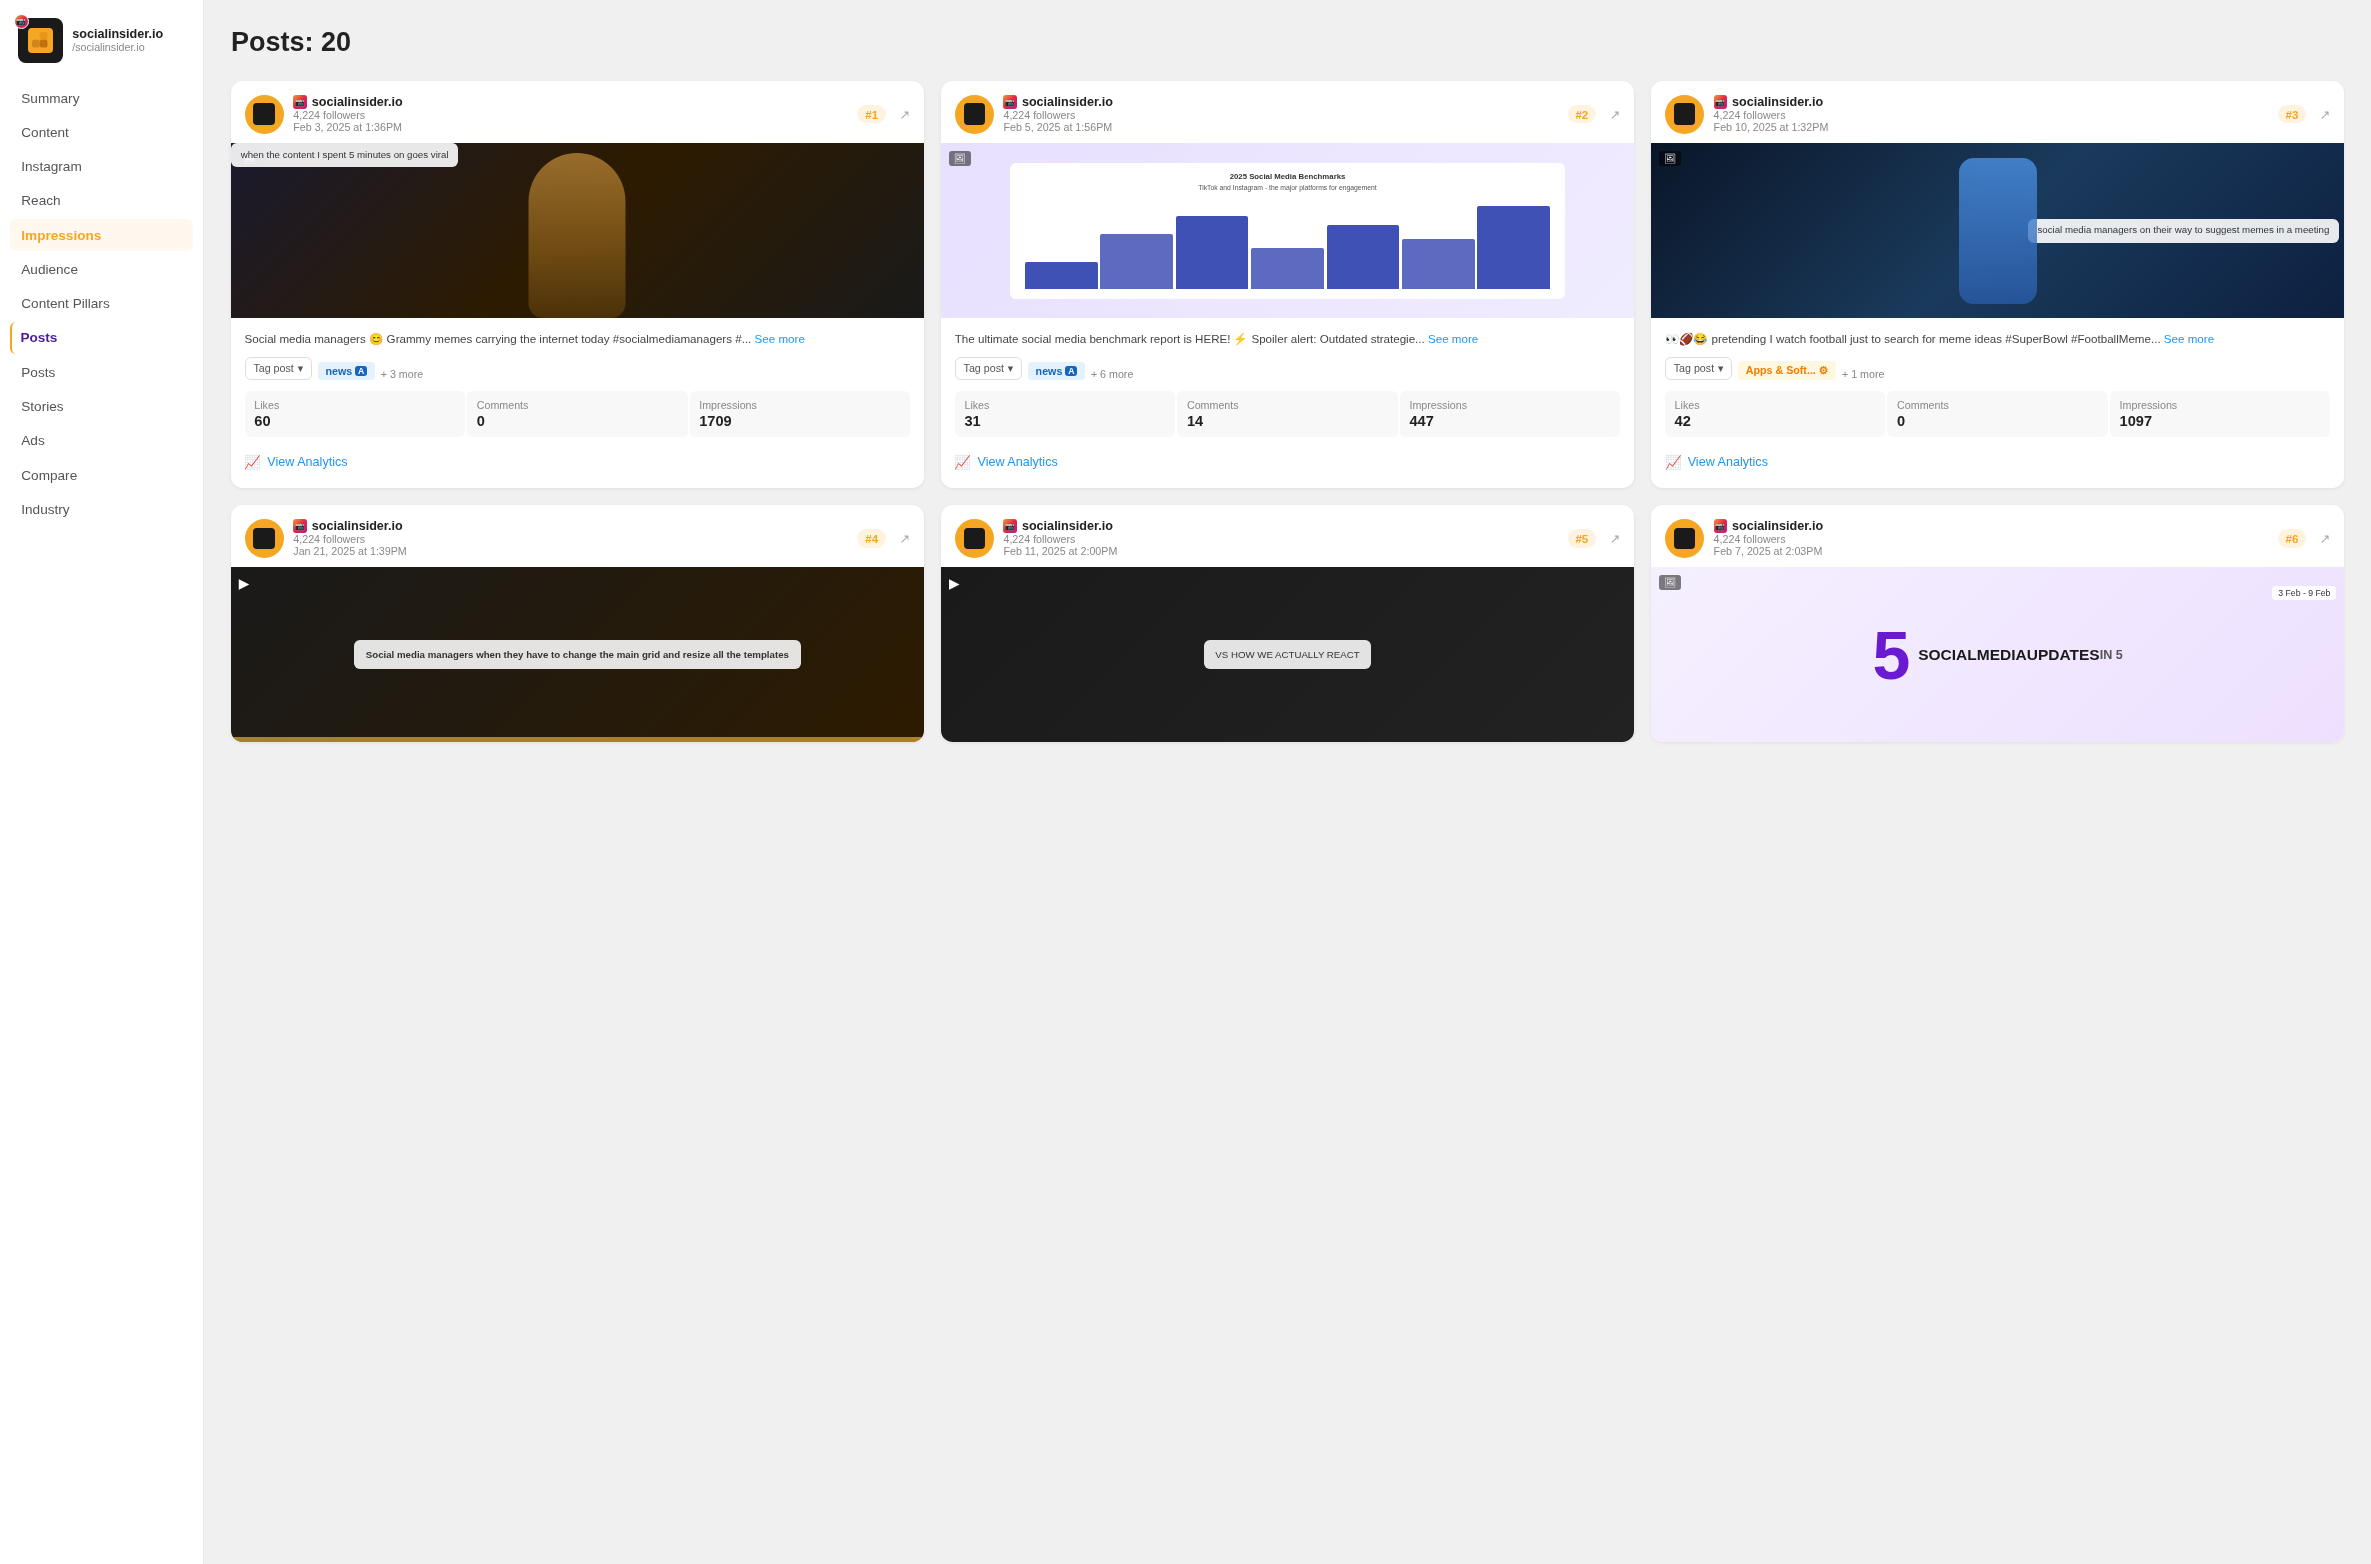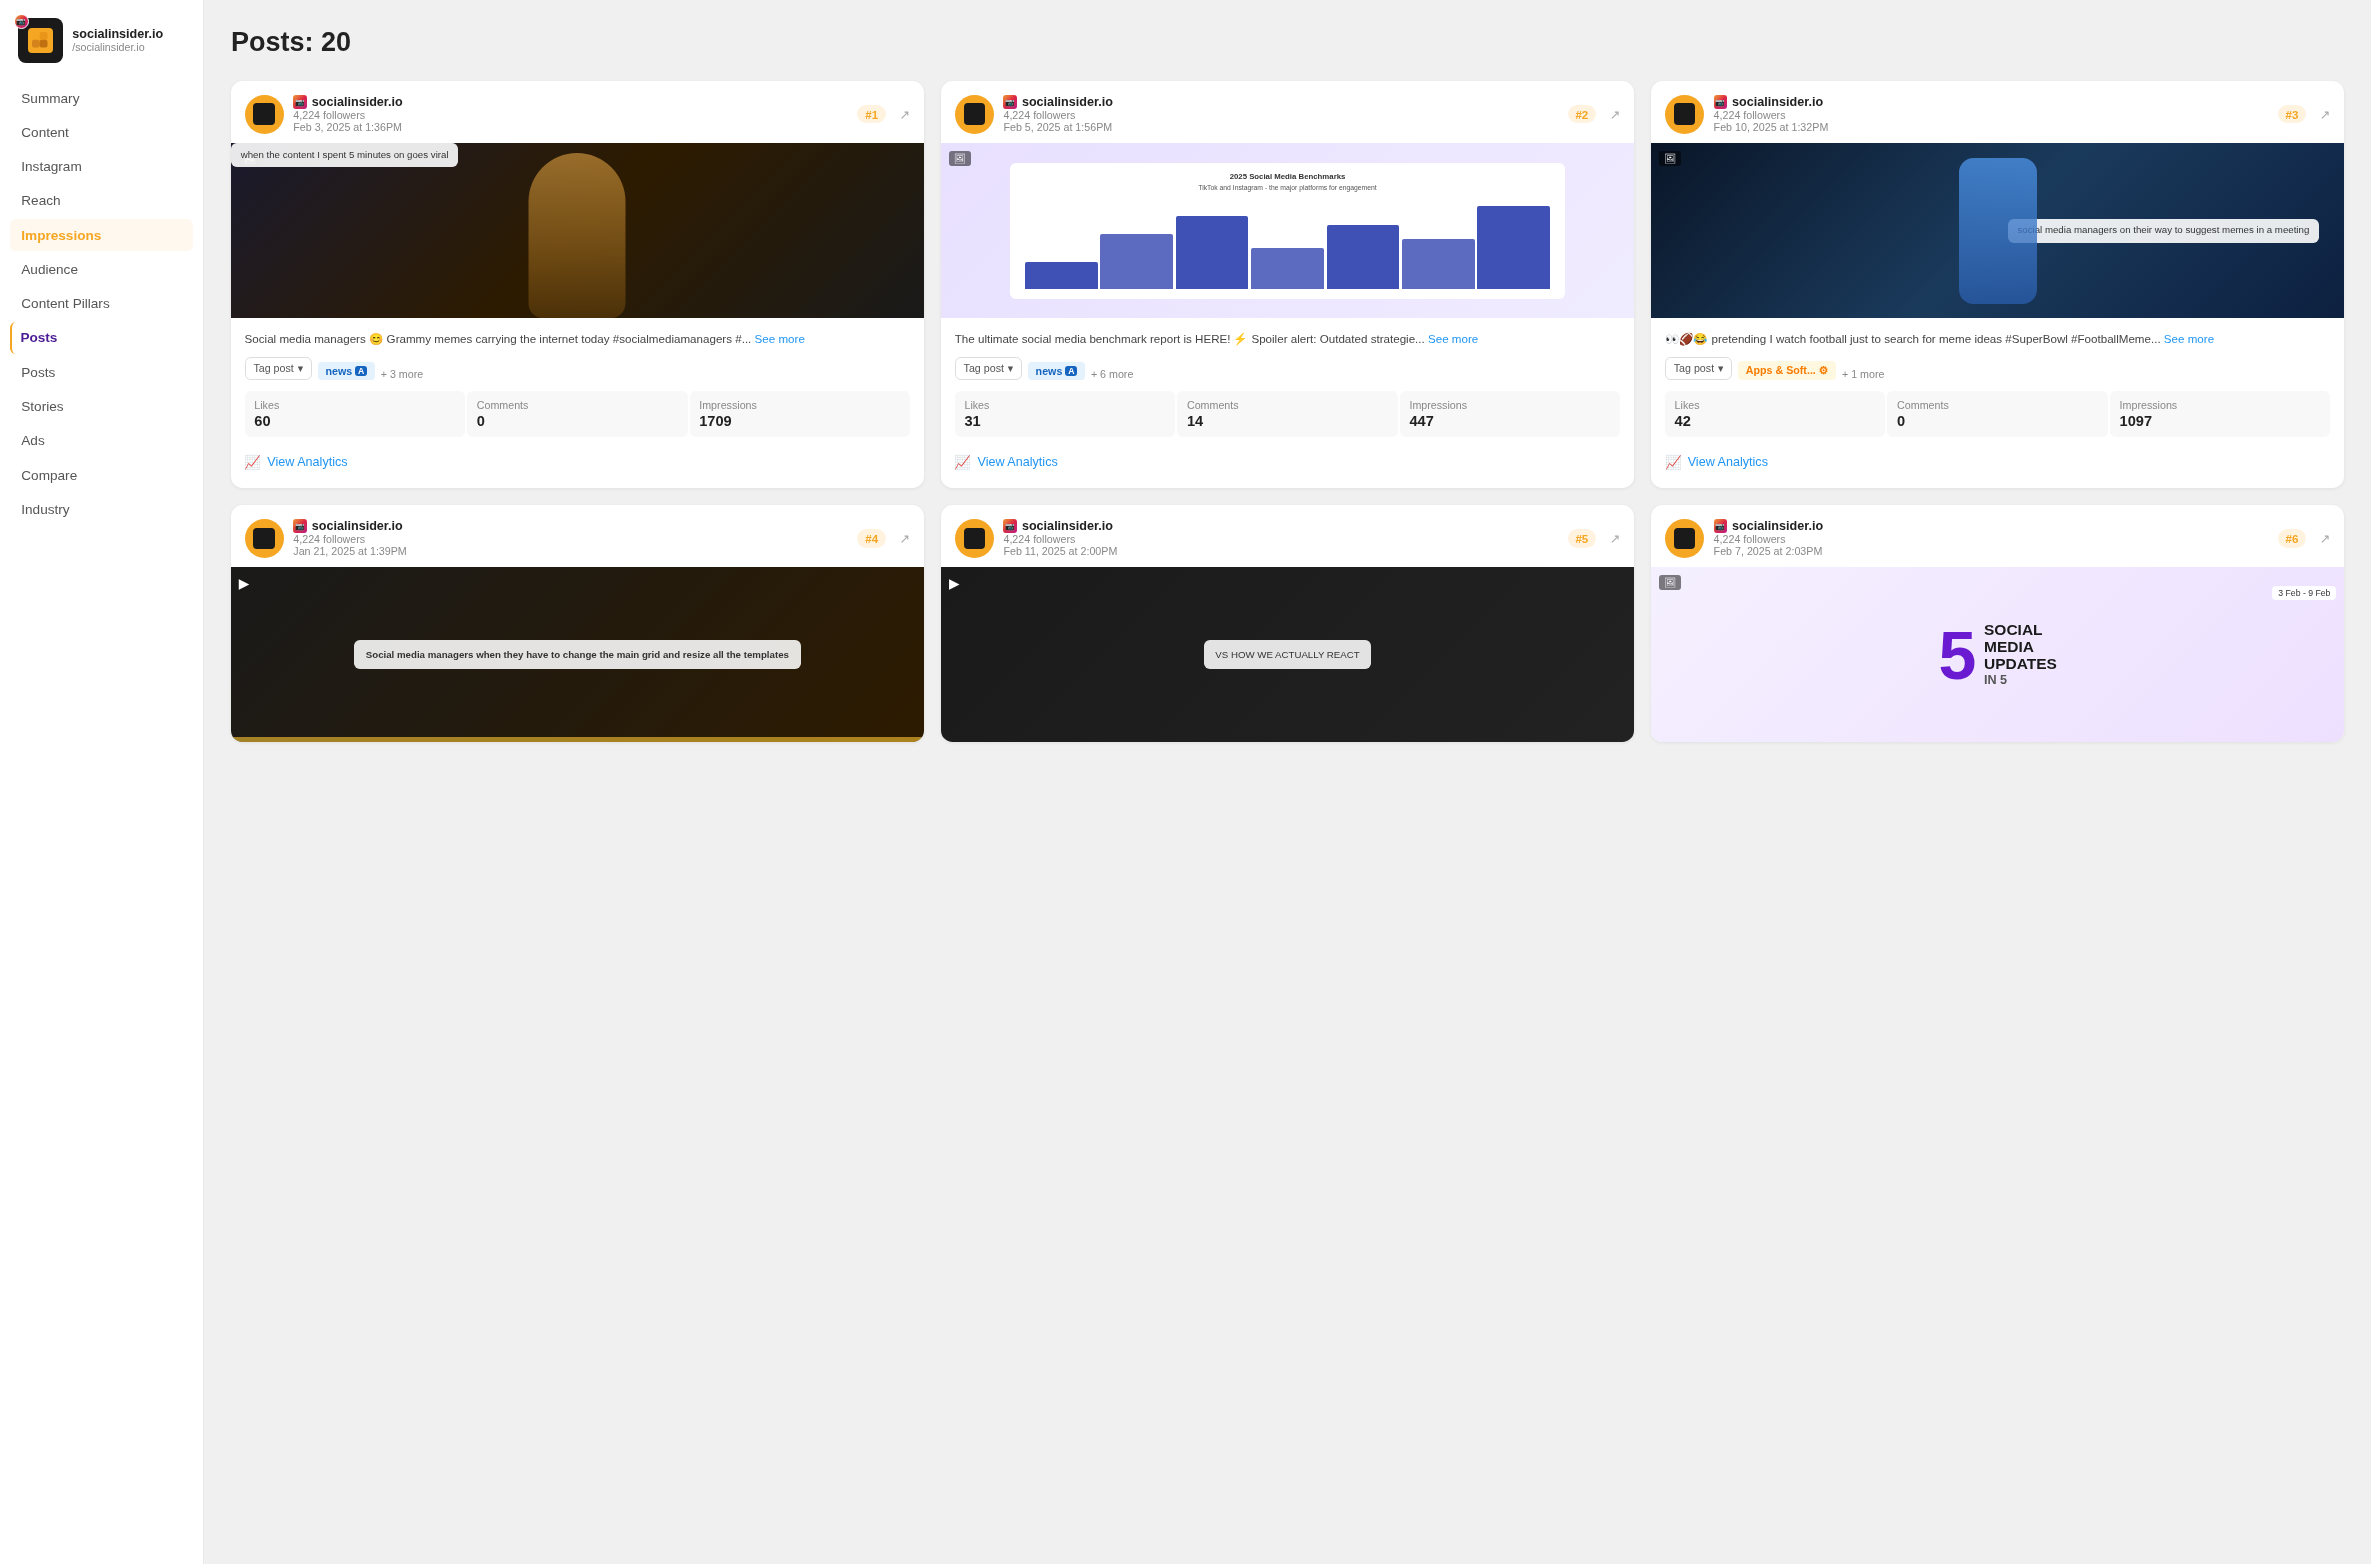--- a/index.html
+++ b/index.html
@@ -502,21 +502,21 @@
           <div class="post-followers">4,224 followers</div>
           <div class="post-date">Feb 10, 2025 at 1:32PM</div>
         </div>
         <div class="post-rank-badge">
           <span>#3</span>
         </div>
         <span class="post-external-link">↗</span>
       </div>
       <div class="post-image post-img-3" style="display:flex;align-items:center;justify-content:center;">
         <div class="img-icon">🖼</div>
-        <div class="post-caption-overlay" style="right:25px; left:auto;">social media managers on their way to suggest memes in a meeting</div>
+        <div class="post-caption-overlay" style="right:5px; left:auto;">social media managers on their way to suggest memes in a meeting</div>
         <div style="width:78px;height:146px;background:linear-gradient(180deg,#4a90e2,#2a5ba8);border-radius:14.6px;opacity:0.8;"></div>
       </div>
       <div class="post-body">
         <div class="post-text">
           <span>👀🏈😂 pretending I watch football just to search for meme ideas #SuperBowl #FootballMeme...</span>
           <span class="see-more">See more</span>
         </div>
         <div class="tags-row">
           <button class="tag-post-btn">
             <span>Tag post</span>
@@ -611,21 +611,21 @@
         <div class="post-rank-badge">
           <span>#6</span>
         </div>
         <span class="post-external-link">↗</span>
       </div>
       <div class="post-image post-img-6" style="display:flex;align-items:center;justify-content:center;position:relative;">
         <div class="img-icon">🖼</div>
         <div class="date-badge">3 Feb - 9 Feb</div>
         <div style="display:flex;align-items:center;gap:7.8px;">
           <div style="font-size:68px;font-weight:900;color:#6a1bd1;line-height:1;">5</div>
-          <div style="display:flex;flex-direction:column;">
+          <div style="display:flex;flex-direction:row;align-items:flex-end;">
             <span style="font-size:15.5px;font-weight:900;color:#1a1a1a;line-height:1.1;">SOCIAL</span>
             <span style="font-size:15.5px;font-weight:900;color:#1a1a1a;line-height:1.1;">MEDIA</span>
             <span style="font-size:15.5px;font-weight:900;color:#1a1a1a;line-height:1.1;">UPDATES</span>
             <span style="font-size:12.6px;font-weight:700;color:#555;line-height:1.3;">IN 5</span>
           </div>
         </div>
       </div>
     </div>
 
   </div>

